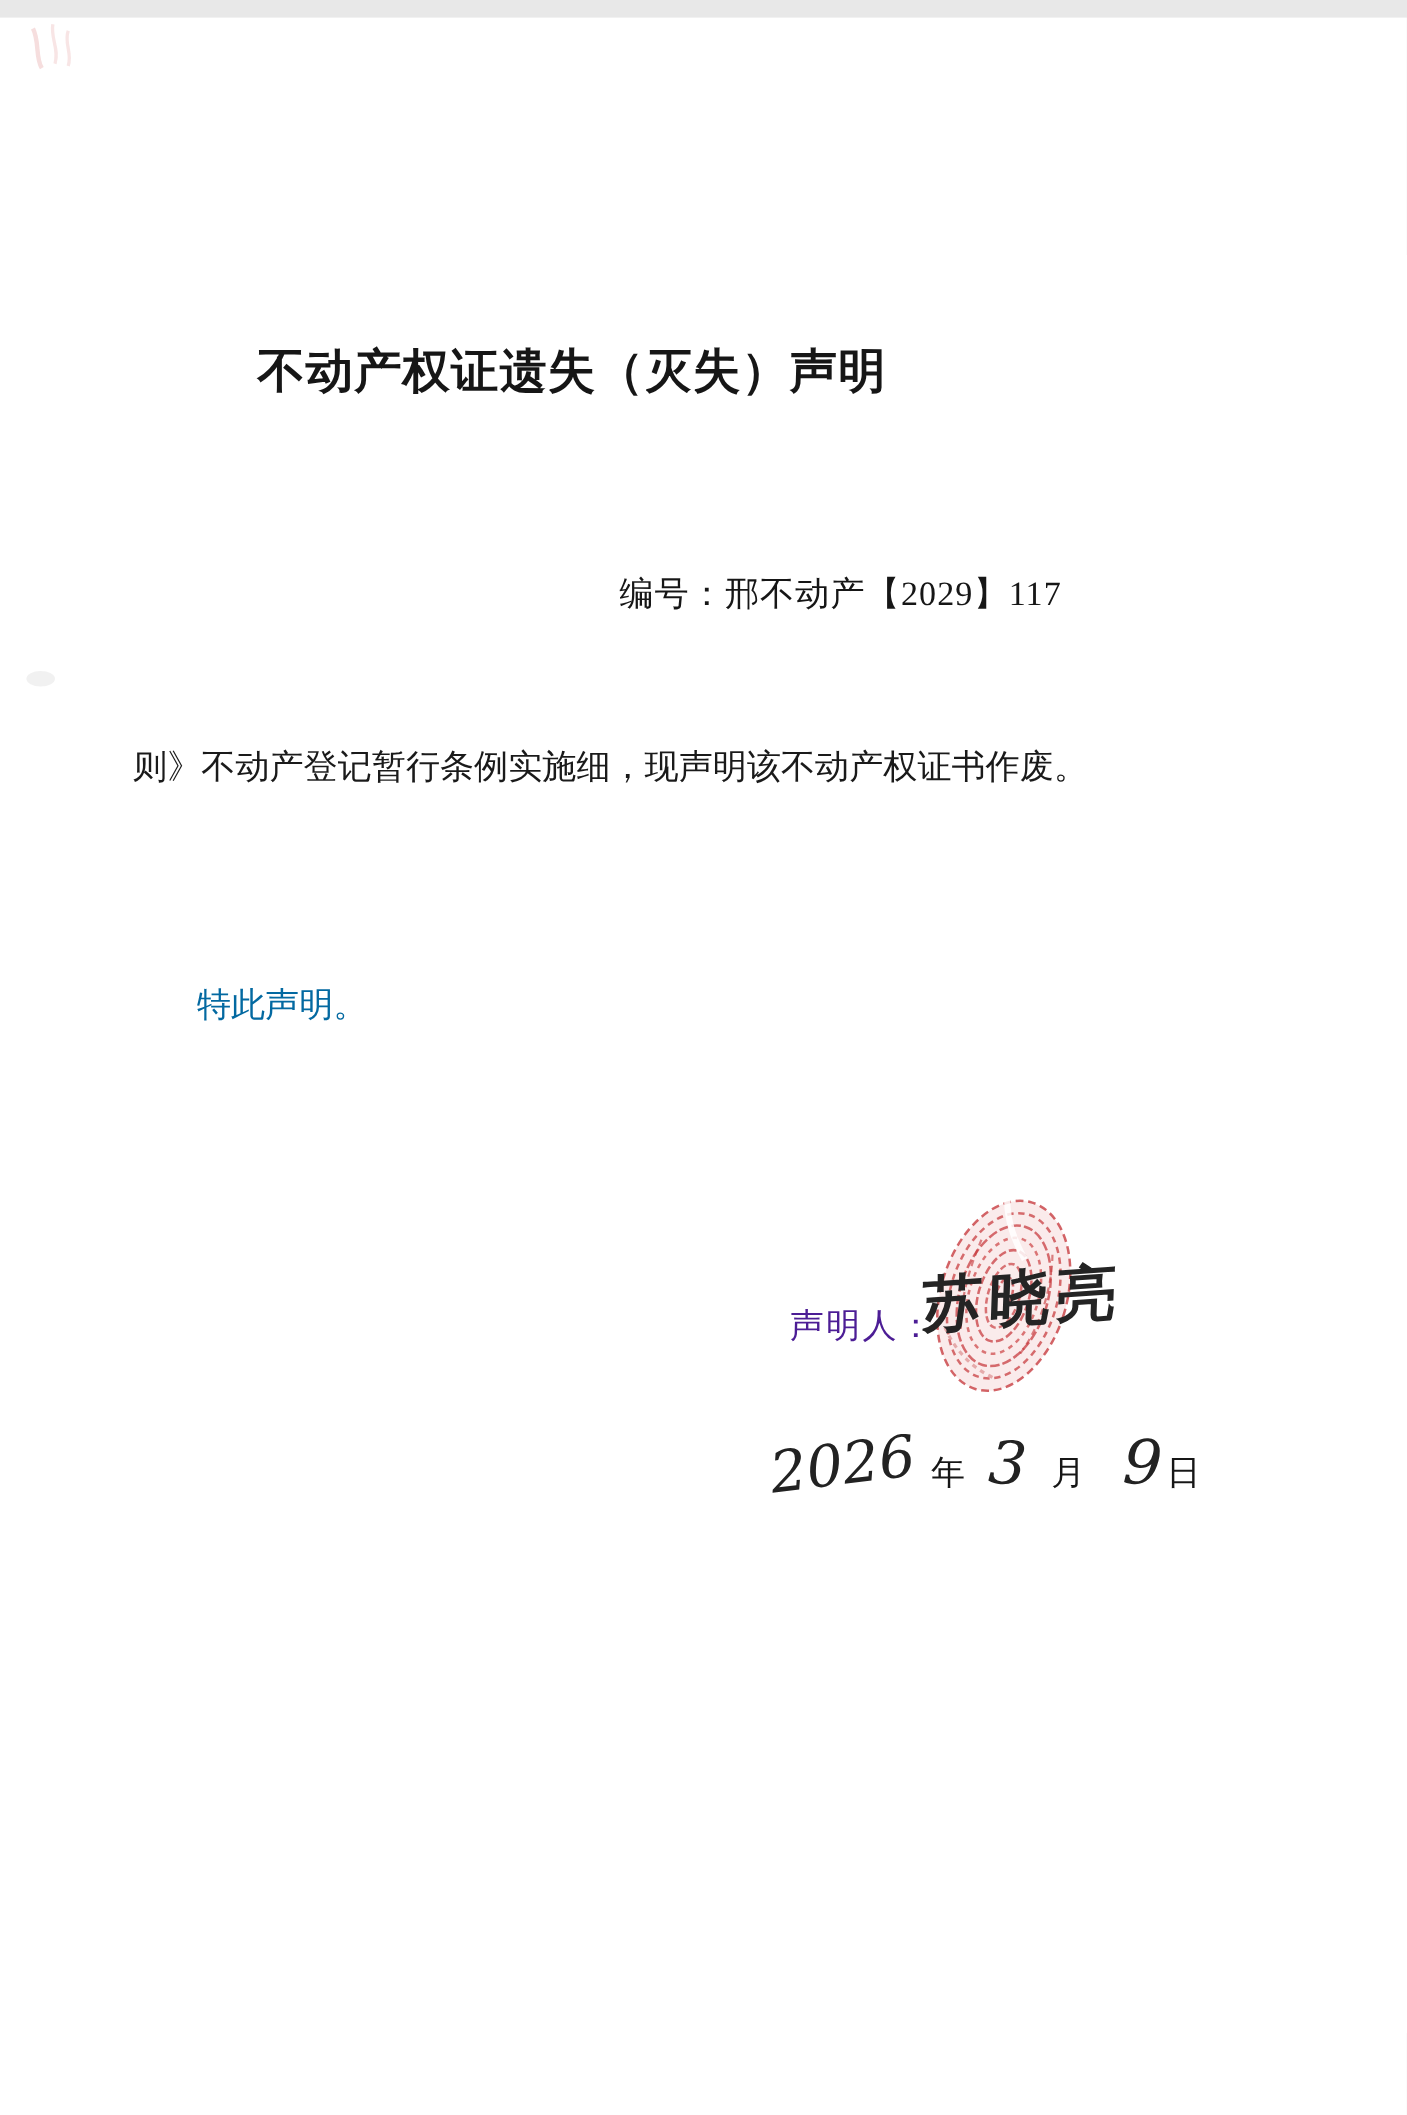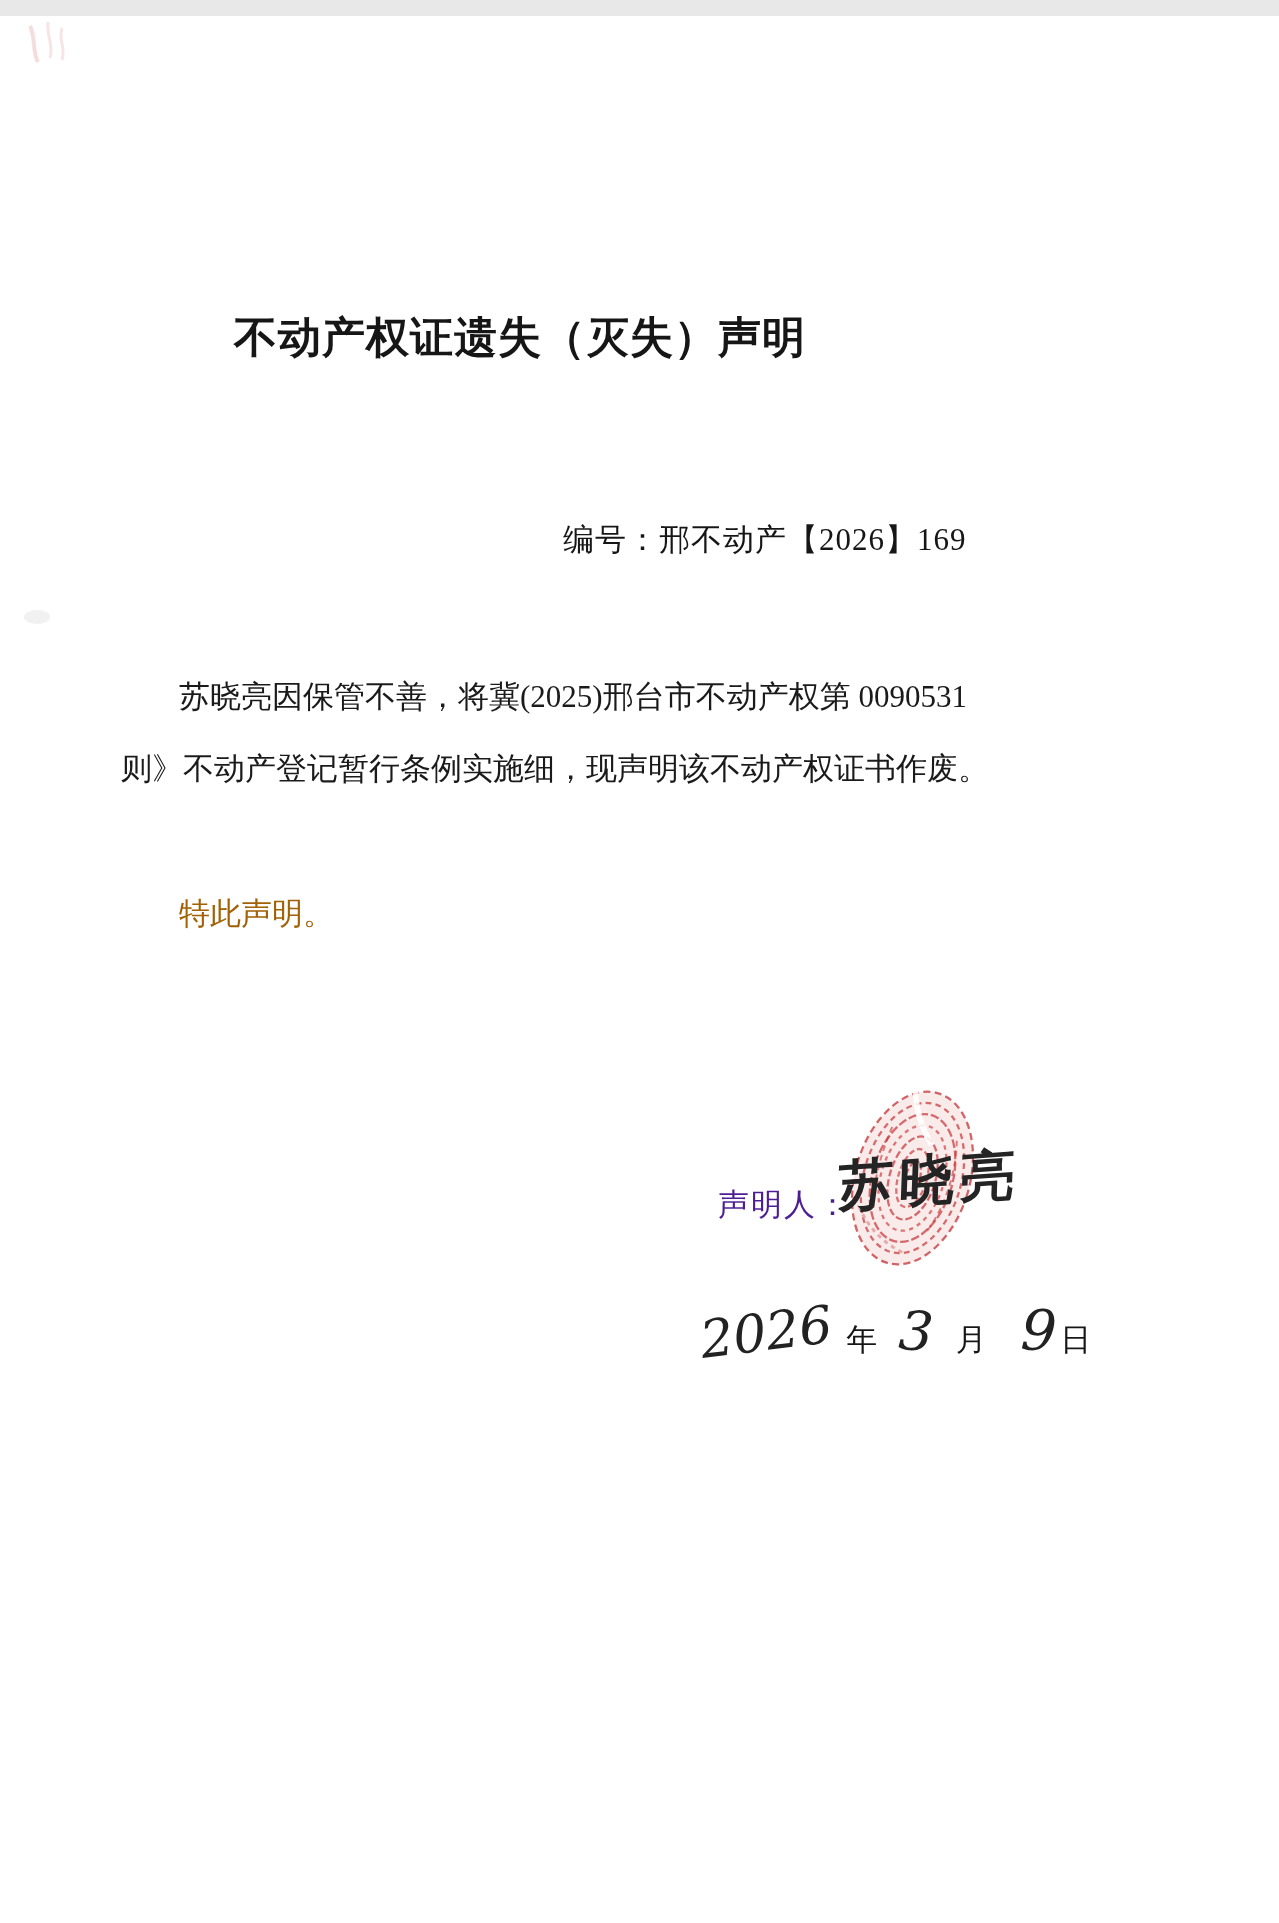--- a/index.html
+++ b/index.html
@@ -63,21 +63,21 @@
   }
   .doc-body .line.justified {
     display: block;
   }
   .doc-closing {
     position: absolute;
     left: 179px;
     top: 862px;
     font-size: 31px;
     line-height: 72px;
-    color: #a16207;
+    color: #0369a1;
   }
 
   
   .declarant-label {
     position: absolute;
     left: 718px;
     top: 1168px;
     font-size: 31px;
     letter-spacing: 2px;
     color: #4c1d95;
@@ -150,24 +150,23 @@
 <div class="page">
 
   <svg class="artifact-topleft" width="70" height="60" viewBox="0 0 70 60">
     <path d="M12 8 C18 20, 14 34, 20 44" stroke="#d46a6a" stroke-width="4" fill="none"></path>
     <path d="M30 4 C28 18, 36 26, 32 40 M44 10 C40 22, 48 30, 44 42" stroke="#dd8a8a" stroke-width="3" fill="none"></path>
   </svg>
   <div class="artifact-edge"></div>
 
   <div class="doc-title">不动产权证遗失（灭失）声明</div>
 
-  <div class="doc-number">编号：邢不动产【2026】169</div>
+  <div class="doc-number">编号：邢不动产【2029】117</div>
 
   <div class="doc-body">
-    <div class="line first justified">苏晓亮因保管不善，将冀(2025)邢台市不动产权第 0090531</div>
     <div class="line justified">则》不动产登记暂行条例实施细，现声明该不动产权证书作废。</div>
   </div>
   <div class="doc-closing">特此声明。</div>
 
   <div class="declarant-label">声明人：</div>
 
   <svg class="fingerprint" viewBox="0 0 100 140">
     <g transform="rotate(17 50 70)">
       <ellipse cx="50" cy="70" rx="40" ry="62" fill="rgba(205,60,62,0.10)"></ellipse>
       <ellipse cx="50" cy="70" rx="40" ry="62" fill="none" stroke="#c43236" stroke-width="1.6" stroke-dasharray="5 3" opacity="0.75"></ellipse>

